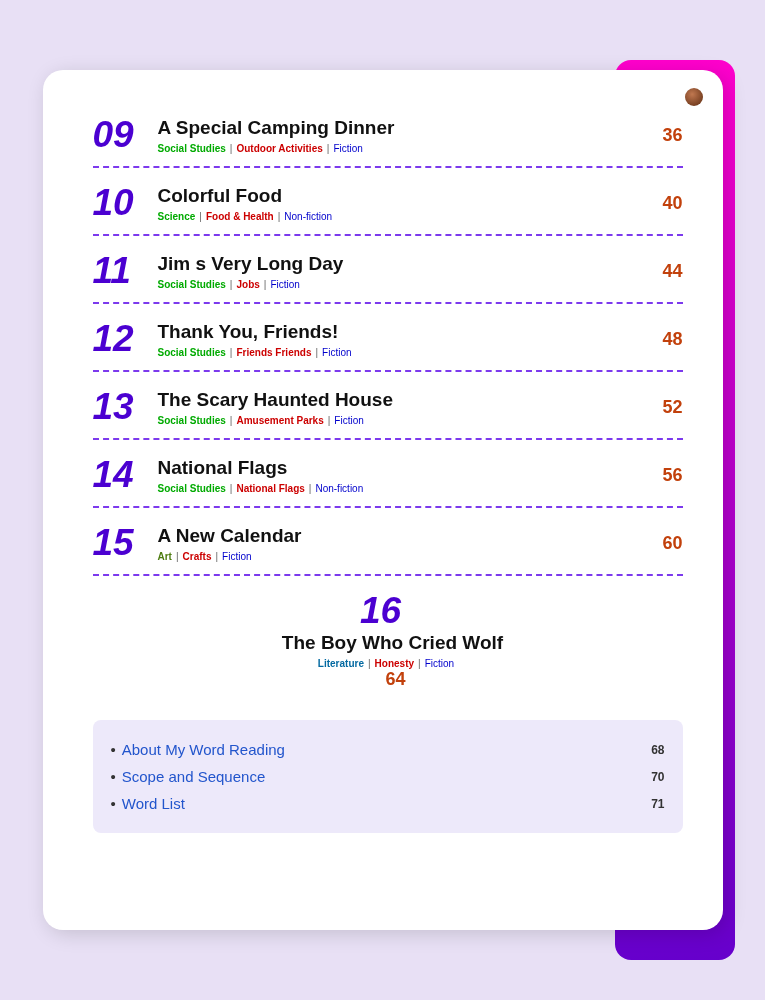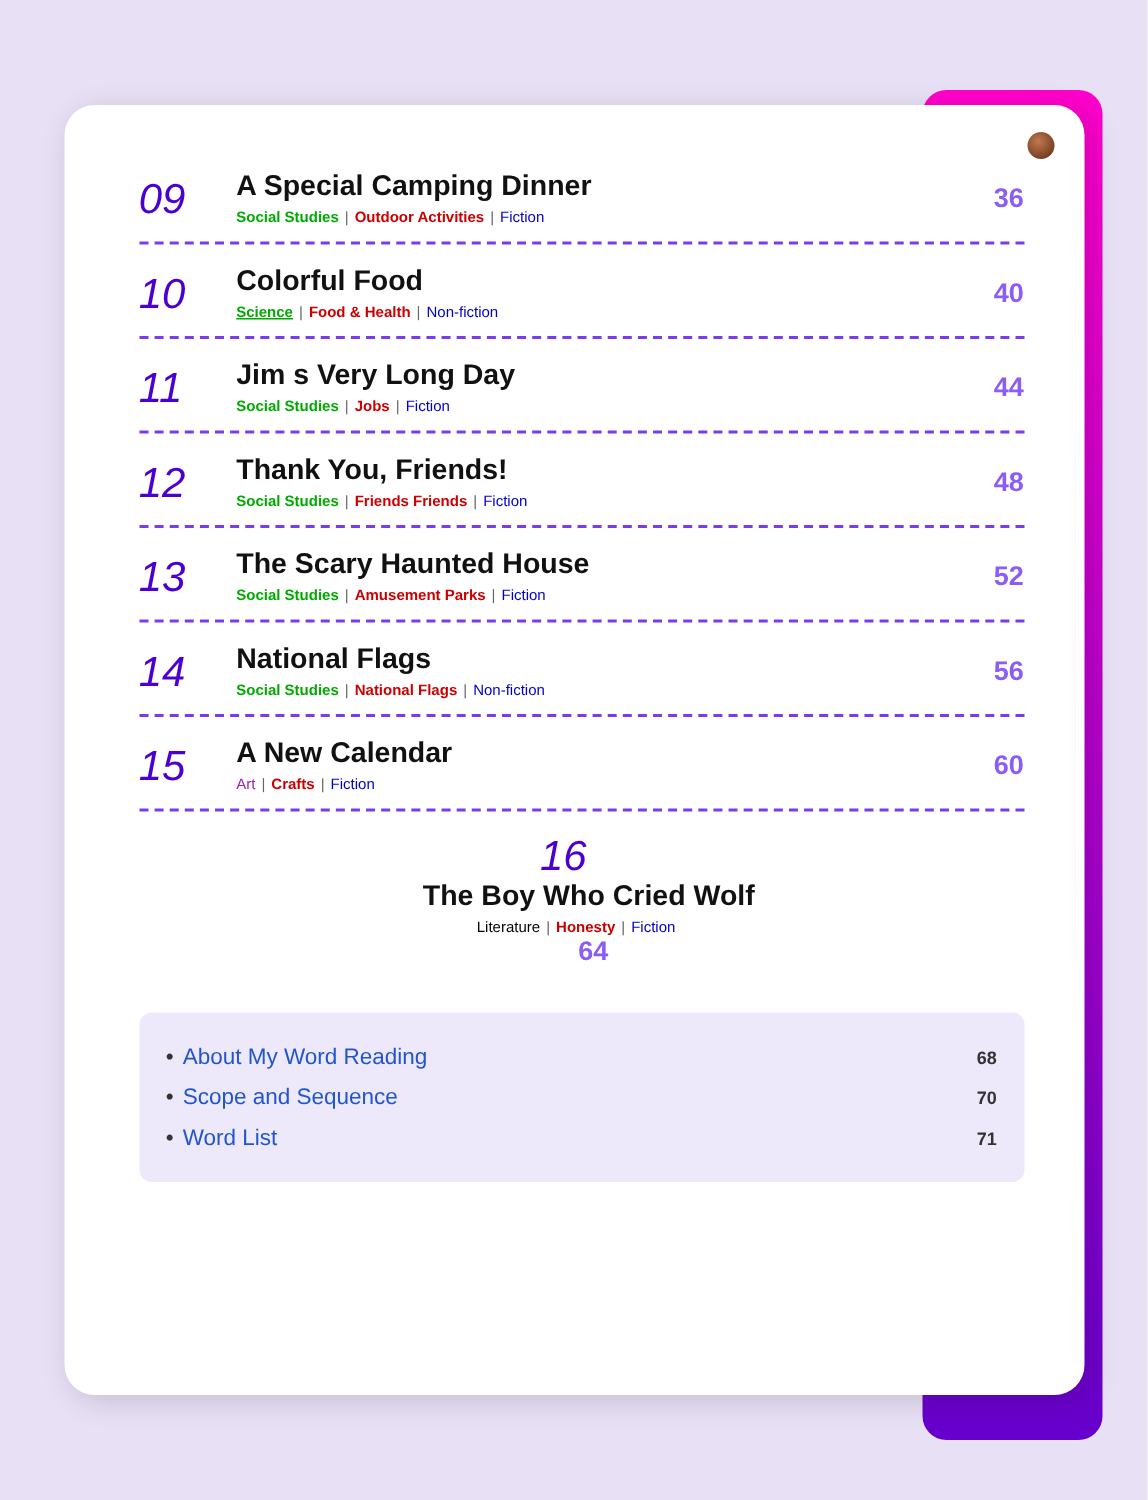--- a/index.html
+++ b/index.html
@@ -53,22 +53,22 @@
       padding: 14px 0 10px 0;
       border-bottom: 2px dashed #7c3aed;
     }
 
     .entry:last-of-type {
       border-bottom: none;
       flex-direction: column;
     }
 
     .num {
-      font-size: 28px;
-      font-weight: 400;
+      font-size: 37px;
+      font-weight: 700;
       color: #4B00D1;
       width: 55px;
       flex-shrink: 0;
       font-style: italic;
     }
 
     .info {
       flex: 1;
       padding-left: 10px;
     }
@@ -81,31 +81,31 @@
     }
 
     .tags {
       font-size: 10px;
       display: flex;
       align-items: center;
       gap: 4px;
     }
 
     .tag-social { color: #00aa00; font-weight: 600; }
-    .tag-science { color: #00aa00; font-weight: 600; text-decoration: underline; }
-    .tag-art { color: #a21caf; font-weight: 400; }
-    .tag-literature { color: #000000; font-weight: 400; padding-left: 36px; }
+    .tag-science { color: #00aa00; font-weight: 600; }
+    .tag-art { color: #4d7c0f; font-weight: 700; }
+    .tag-literature { color: #0369a1; font-weight: 700; padding-left: 36px; }
     .tag-subject2 { color: #cc0000; font-weight: 600; }
     .tag-genre { color: #0000cc; font-weight: 400; }
     .sep { color: #666; }
 
     .page-num {
       font-size: 18px;
       font-weight: 700;
-      color: #8b5cf6;
+      color: #c2410c;
       width: 36px;
       text-align: right;
       flex-shrink: 0;
     }
 
     .footer-section {
       margin-top: 20px;
       background: #ede9fa;
       border-radius: 8px;
       padding: 16px 18px;

